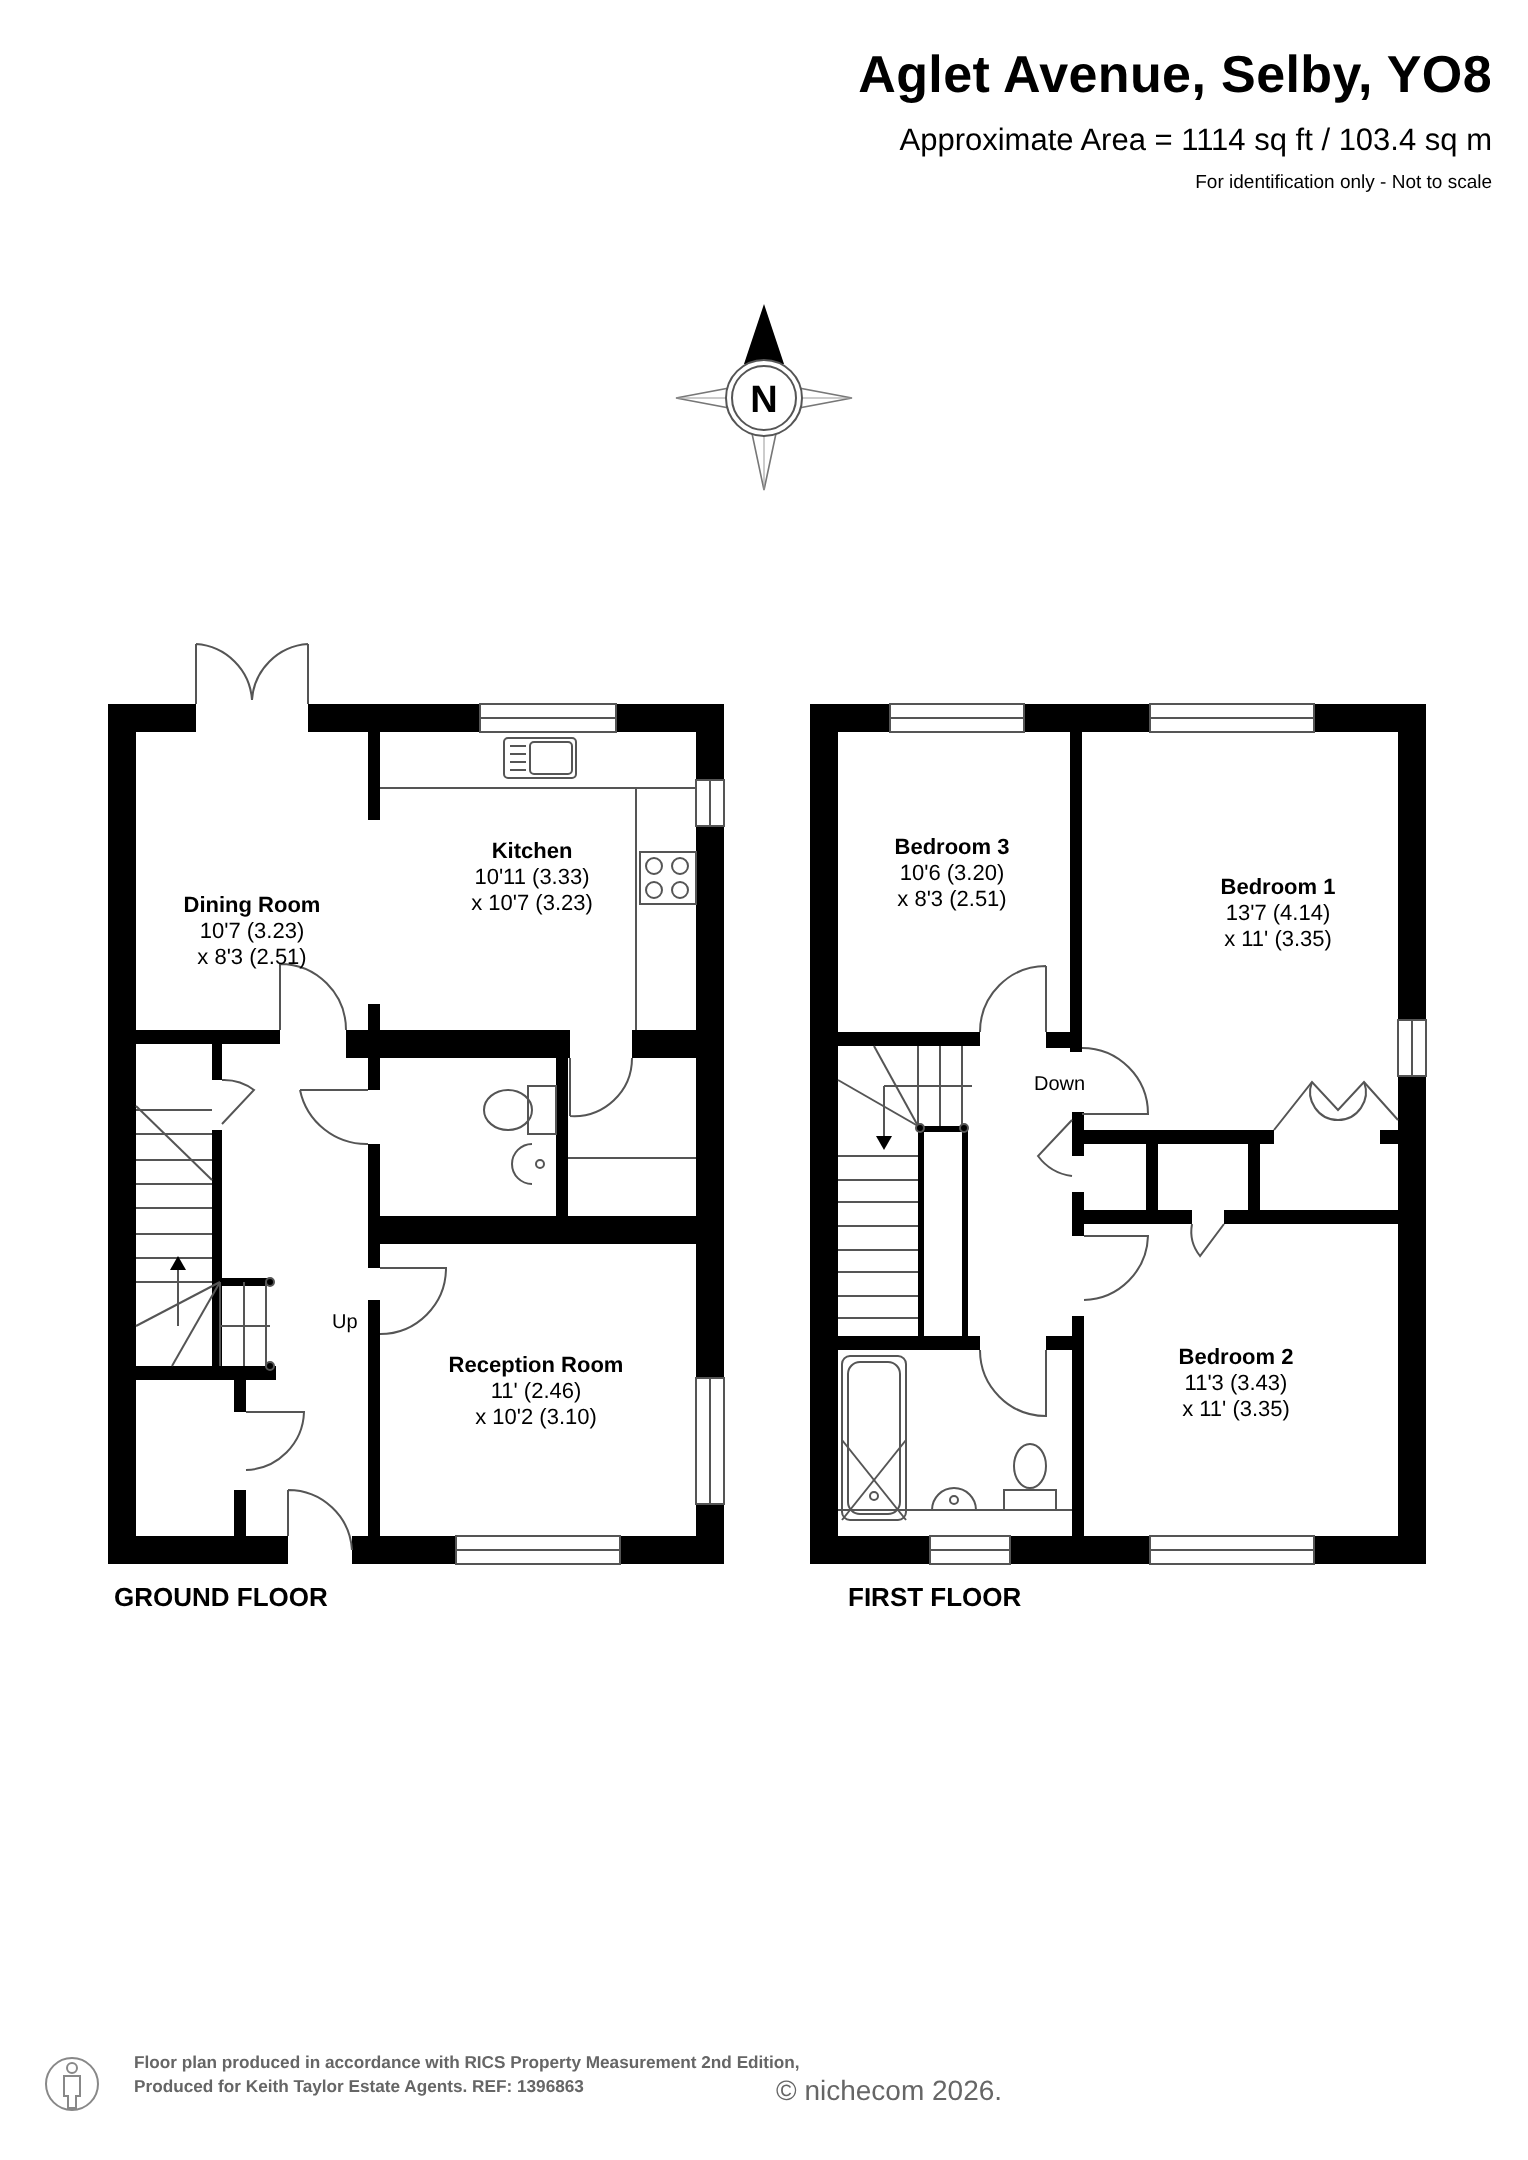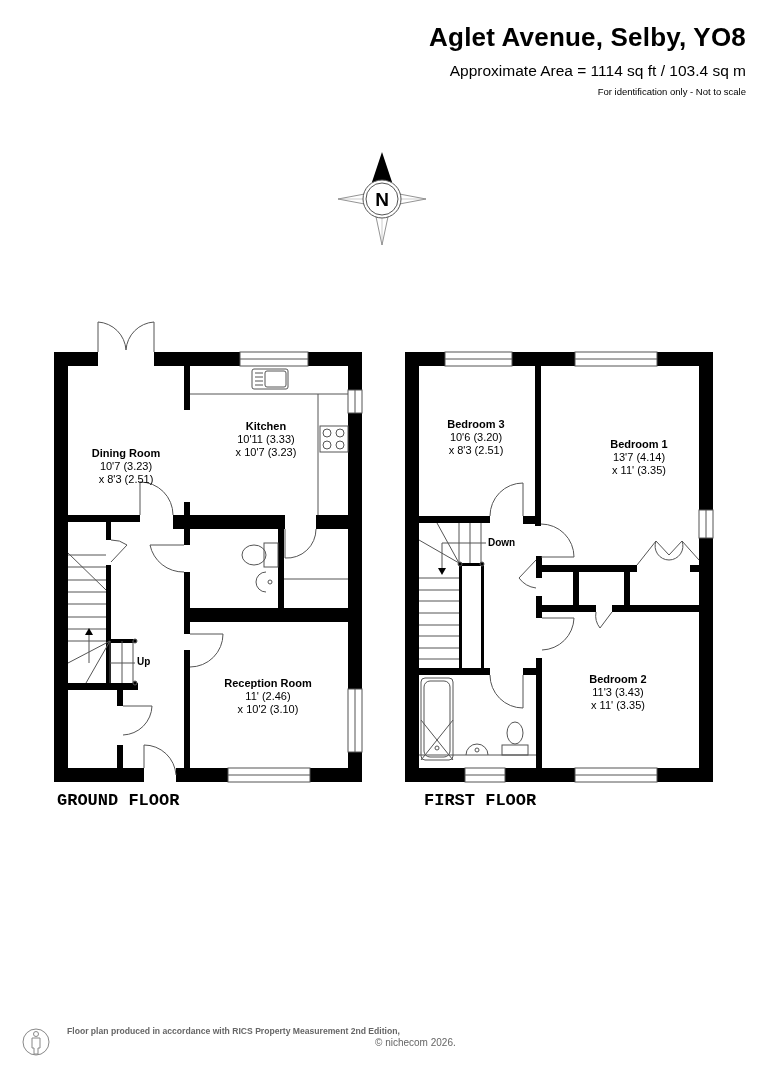--- a/index.html
+++ b/index.html
@@ -2,27 +2,27 @@
 <html><head>
 <meta charset="utf-8">
 <style>
   html, body { margin: 0; padding: 0; background: #ffffff; }
   body { width: 764px; height: 1080px; position: relative; overflow: hidden;
          font-family: "Liberation Sans", sans-serif; color: #000; }
   .title { position: absolute; right: 18px; top: 22px; font-size: 26px; font-weight: bold; text-align: right; letter-spacing: 0.2px; margin-left: 28px; }
   .area { position: absolute; right: 18px; top: 62px; font-size: 15.5px; text-align: right; }
   .disclaimer { position: absolute; right: 18px; top: 86px; font-size: 9.5px; text-align: right; }
   svg.plan { position: absolute; left: 0; top: 0; }
-  .floor-label { position: absolute; font-size: 17px; font-weight: bold; font-family: Liberation Mono, monospace; }
+  .floor-label { position: absolute; font-size: 13px; font-weight: bold; }
   .room-label { position: absolute; text-align: center; font-size: 11px; line-height: 13px; transform: translateX(-50%); white-space: nowrap; }
   .room-label .name { font-weight: bold; }
-  .small-label { position: absolute; font-size: 10px; font-weight: bold; }
+  .small-label { position: absolute; font-size: 10px; font-weight: normal; margin-left: 29px; }
   .footer { position: absolute; left: 67px; top: 1025px; font-size: 8.6px; color: #666; line-height: 12px; font-weight: bold; }
   .footer-icon { position: absolute; left: 22px; top: 1024px; }
-  .copyright { position: absolute; left: 375px; top: 1037px; font-size: 10px; color: #666; }
+  .copyright { position: absolute; left: 388px; top: 1037px; font-size: 14px; color: #666; }
 </style>
 </head>
 <body>
 
 <div class="title">Aglet Avenue, Selby, YO8</div>
 <div class="area">Approximate Area = 1114 sq ft / 103.4 sq m</div>
 <div class="disclaimer">For identification only - Not to scale</div>
 
 <svg class="plan" width="764" height="1080" viewBox="0 0 764 1080">
 
@@ -279,14 +279,15 @@
 <div class="floor-label" style="left:57px; top:791px;">GROUND FLOOR</div>
 <div class="floor-label" style="left:408px; top:791px;padding-left:16px;">FIRST FLOOR</div>
 
 <svg class="footer-icon" width="40" height="36" viewBox="0 0 40 36">
   <circle cx="14" cy="18" r="13" fill="none" stroke="#888" stroke-width="1"></circle>
   <circle cx="14" cy="10" r="2.5" fill="none" stroke="#888" stroke-width="1"></circle>
   <path d="M10,14 L18,14 L18,24 L16,24 L16,30 L12,30 L12,24 L10,24 Z" fill="none" stroke="#888" stroke-width="1"></path>
 </svg>
 <div class="footer">
   <div>Floor plan produced in accordance with RICS Property Measurement 2nd Edition,</div>
+  <div>Produced for Keith Taylor Estate Agents.   REF: 1396863</div>
 </div>
 <div class="copyright">© nichecom 2026.</div>
 
 </body></html>

